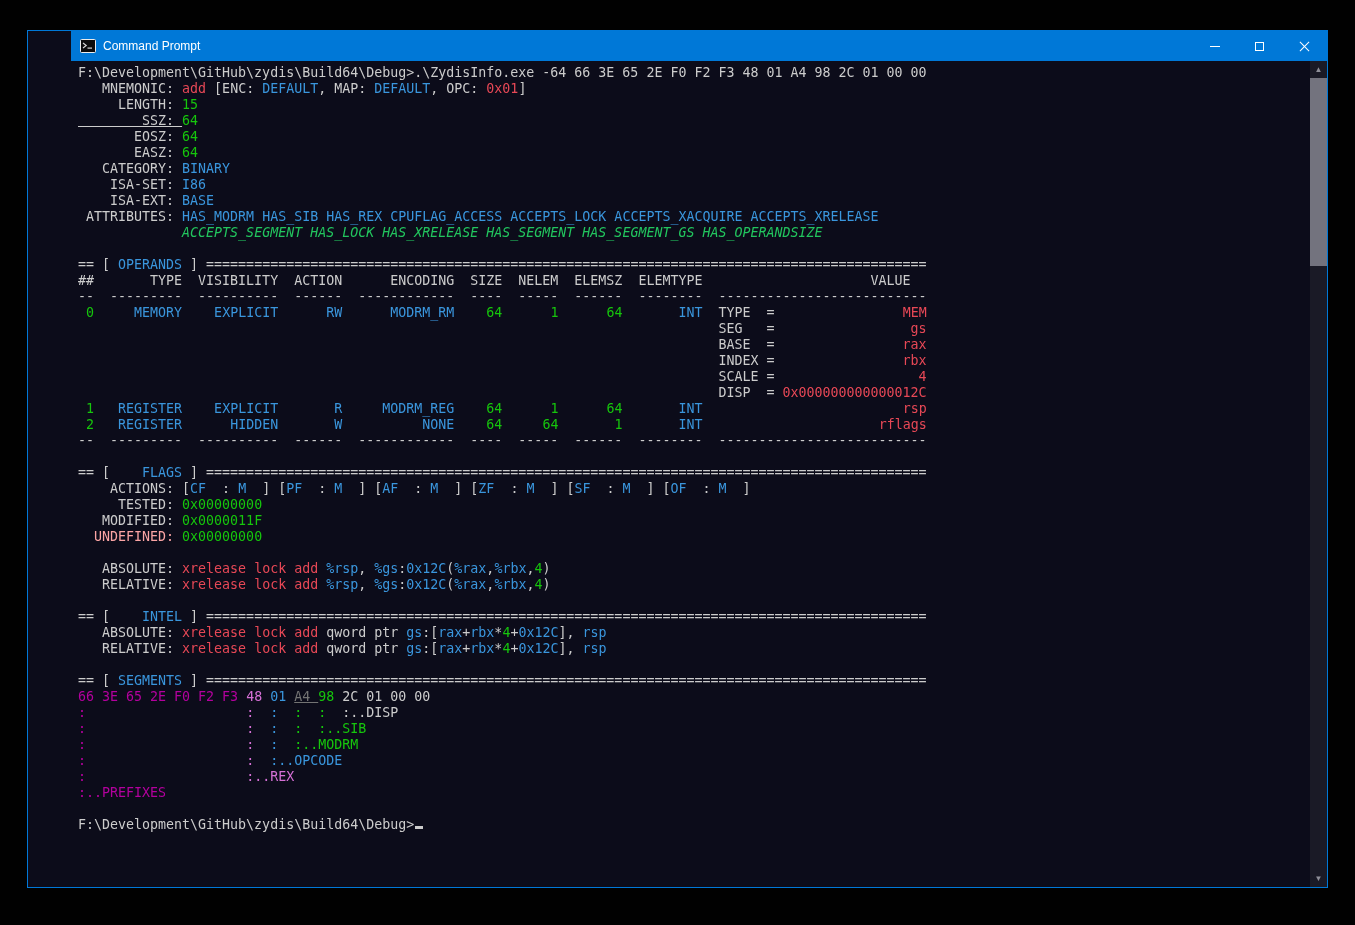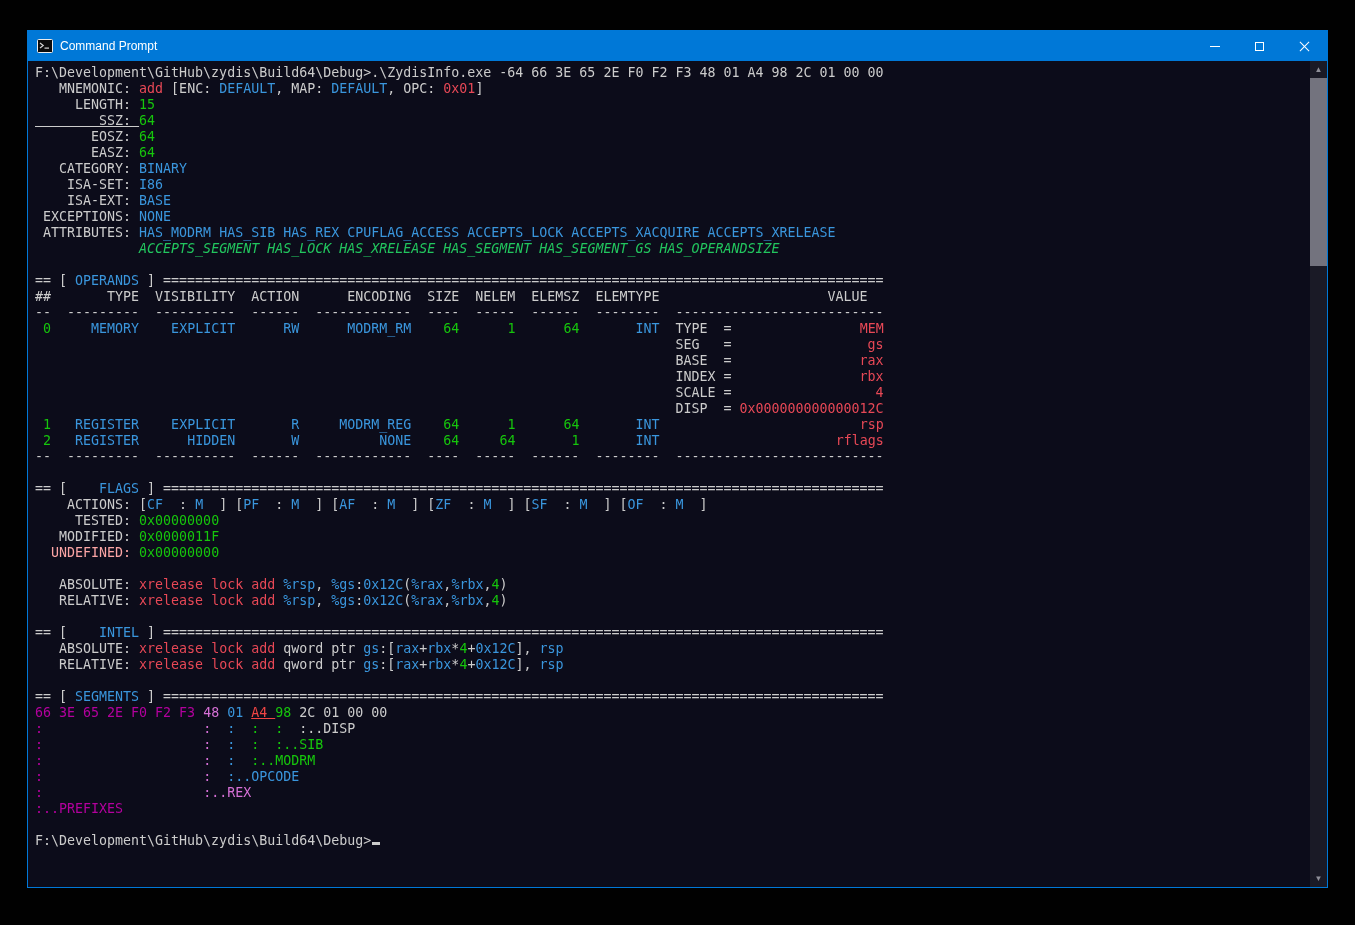--- a/index.html
+++ b/index.html
@@ -2,21 +2,21 @@
 <html style="--accent: #0078D7; --console-bg: #0C0C1A; --fg: #CCCCCC;"><head>
 <meta charset="utf-8">
 <style>
   * { margin:0; padding:0; box-sizing:border-box; }
   html,body { width:1355px; height:925px; background:#010101; overflow:hidden;
               font-family:"Liberation Sans", sans-serif; }
   :root { --accent:#0078D7; --console-bg:#0C0C1A; --fg:#CCCCCC; }
 
   .window { position:absolute; left:27px; top:30px; width:1301px; height:858px;
             border:1px solid var(--accent); background:var(--console-bg);
-            display:flex; flex-direction:column; }
+            display:flex; flex-direction:column;padding-left:43px; }
 
   .titlebar { flex:0 0 30px; height:30px; background:var(--accent);
               display:flex; align-items:center; }
   .app-icon { margin-left:9px; width:16px; height:16px; flex:0 0 16px; }
   .title { color:#ffffff; font-size:12px; margin-left:7px; flex:1 1 auto;
            white-space:nowrap; }
   .caption-buttons { display:flex; height:100%; }
   .cap-btn { width:45px; height:100%; display:flex; align-items:center; justify-content:center; }
   .glyph-min { width:10px; height:1px; background:#ffffff; }
   .glyph-max { width:9px; height:9px; border:1px solid #ffffff; }
@@ -73,21 +73,20 @@
     <div class="console-output">
         <div class="line"><span style="color: rgb(204, 204, 204); text-align: center;">F:\Development\GitHub\zydis\Build64\Debug&gt;.\ZydisInfo.exe -64 66 3E 65 2E F0 F2 F3 48 01 A4 98 2C 01 00 00</span></div>
         <div class="line"><span style="color: rgb(204, 204, 204);">   MNEMONIC: </span><span style="color: rgb(231, 72, 86);">add</span><span style="color: rgb(204, 204, 204);"> [ENC: </span><span style="color: rgb(58, 150, 221);">DEFAULT</span><span style="color: rgb(204, 204, 204);">, MAP: </span><span style="color: rgb(58, 150, 221);">DEFAULT</span><span style="color: rgb(204, 204, 204);">, OPC: </span><span style="color: rgb(231, 72, 86);">0x01</span><span style="color: rgb(204, 204, 204);">]</span></div>
         <div class="line"><span style="color: rgb(204, 204, 204);">     LENGTH: </span><span style="color: rgb(22, 198, 12);">15</span></div>
         <div class="line"><span style="color: rgb(204, 204, 204); text-decoration: underline;">        SSZ: </span><span style="color: rgb(22, 198, 12);">64</span></div>
         <div class="line"><span style="color: rgb(204, 204, 204);">       EOSZ: </span><span style="color: rgb(22, 198, 12);">64</span></div>
         <div class="line"><span style="color: rgb(204, 204, 204);">       EASZ: </span><span style="color: rgb(22, 198, 12);">64</span></div>
         <div class="line"><span style="color: rgb(204, 204, 204);">   CATEGORY: </span><span style="color: rgb(58, 150, 221);">BINARY</span></div>
         <div class="line"><span style="color: rgb(204, 204, 204);">    ISA-SET: </span><span style="color: rgb(58, 150, 221);">I86</span></div>
         <div class="line"><span style="color: rgb(204, 204, 204);">    ISA-EXT: </span><span style="color: rgb(58, 150, 221);">BASE</span></div>
-        <div class="line"><span style="color: rgb(204, 204, 204);"> EXCEPTIONS: </span><span style="color: rgb(58, 150, 221);">NONE</span></div>
         <div class="line"><span style="color: rgb(204, 204, 204);"> ATTRIBUTES: </span><span style="color: rgb(58, 150, 221);">HAS_MODRM HAS_SIB HAS_REX CPUFLAG_ACCESS ACCEPTS_LOCK ACCEPTS_XACQUIRE ACCEPTS_XRELEASE</span></div>
         <div class="line"><span style="color: rgb(204, 204, 204);">             </span><span style="color: #22c55e; font-style: italic;">ACCEPTS_SEGMENT HAS_LOCK HAS_XRELEASE HAS_SEGMENT HAS_SEGMENT_GS HAS_OPERANDSIZE</span></div>
         <div class="line"></div>
         <div class="line"><span style="color: rgb(204, 204, 204);">== [ </span><span style="color: rgb(58, 150, 221);">OPERANDS</span><span style="color: rgb(204, 204, 204);"> ] ==========================================================================================</span></div>
         <div class="line"><span style="color: rgb(204, 204, 204);">##       TYPE  VISIBILITY  ACTION      ENCODING  SIZE  NELEM  ELEMSZ  ELEMTYPE                     VALUE</span></div>
         <div class="line"><span style="color: rgb(204, 204, 204);">--  ---------  ----------  ------  ------------  ----  -----  ------  --------  --------------------------</span></div>
         <div class="line"><span style="color: rgb(22, 198, 12);"> 0</span><span style="color: rgb(204, 204, 204);">  </span><span style="color: rgb(58, 150, 221);">   MEMORY</span><span style="color: rgb(204, 204, 204);">  </span><span style="color: rgb(58, 150, 221);">  EXPLICIT</span><span style="color: rgb(204, 204, 204);">  </span><span style="color: rgb(58, 150, 221);">    RW</span><span style="color: rgb(204, 204, 204);">  </span><span style="color: rgb(58, 150, 221);">    MODRM_RM</span><span style="color: rgb(204, 204, 204);">  </span><span style="color: rgb(22, 198, 12);">  64</span><span style="color: rgb(204, 204, 204);">  </span><span style="color: rgb(22, 198, 12);">    1</span><span style="color: rgb(204, 204, 204);">  </span><span style="color: rgb(22, 198, 12);">    64</span><span style="color: rgb(204, 204, 204);">  </span><span style="color: rgb(58, 150, 221);">     INT</span><span style="color: rgb(204, 204, 204);">  TYPE  =</span><span style="color: rgb(231, 72, 86);">                MEM</span></div>
         <div class="line"><span style="color: rgb(204, 204, 204);">                                                                                SEG   =</span><span style="color: rgb(231, 72, 86);">                 gs</span></div>
         <div class="line"><span style="color: rgb(204, 204, 204);">                                                                                BASE  =</span><span style="color: rgb(231, 72, 86);">                rax</span></div>
         <div class="line"><span style="color: rgb(204, 204, 204);">                                                                                INDEX =</span><span style="color: rgb(231, 72, 86);">                rbx</span></div>
@@ -104,21 +103,21 @@
         <div class="line"><span style="color: #fca5a5;">  UNDEFINED: </span><span style="color: rgb(22, 198, 12);">0x00000000</span></div>
         <div class="line"></div>
         <div class="line"><span style="color: rgb(204, 204, 204);">   ABSOLUTE: </span><span style="color: rgb(231, 72, 86);">xrelease lock add </span><span style="color: rgb(58, 150, 221);">%rsp</span><span style="color: rgb(204, 204, 204);">, </span><span style="color: rgb(58, 150, 221);">%gs</span><span style="color: rgb(204, 204, 204);">:</span><span style="color: rgb(58, 150, 221);">0x12C</span><span style="color: rgb(204, 204, 204);">(</span><span style="color: rgb(58, 150, 221);">%rax</span><span style="color: rgb(204, 204, 204);">,</span><span style="color: rgb(58, 150, 221);">%rbx</span><span style="color: rgb(204, 204, 204);">,</span><span style="color: rgb(22, 198, 12);">4</span><span style="color: rgb(204, 204, 204);">)</span></div>
         <div class="line"><span style="color: rgb(204, 204, 204);">   RELATIVE: </span><span style="color: rgb(231, 72, 86);">xrelease lock add </span><span style="color: rgb(58, 150, 221);">%rsp</span><span style="color: rgb(204, 204, 204);">, </span><span style="color: rgb(58, 150, 221);">%gs</span><span style="color: rgb(204, 204, 204);">:</span><span style="color: rgb(58, 150, 221);">0x12C</span><span style="color: rgb(204, 204, 204);">(</span><span style="color: rgb(58, 150, 221);">%rax</span><span style="color: rgb(204, 204, 204);">,</span><span style="color: rgb(58, 150, 221);">%rbx</span><span style="color: rgb(204, 204, 204);">,</span><span style="color: rgb(22, 198, 12);">4</span><span style="color: rgb(204, 204, 204);">)</span></div>
         <div class="line"></div>
         <div class="line"><span style="color: rgb(204, 204, 204);">== [ </span><span style="color: rgb(58, 150, 221);">   INTEL</span><span style="color: rgb(204, 204, 204);"> ] ==========================================================================================</span></div>
         <div class="line"><span style="color: rgb(204, 204, 204);">   ABSOLUTE: </span><span style="color: rgb(231, 72, 86);">xrelease lock add </span><span style="color: rgb(204, 204, 204);">qword ptr </span><span style="color: rgb(58, 150, 221);">gs</span><span style="color: rgb(204, 204, 204);">:[</span><span style="color: rgb(58, 150, 221);">rax</span><span style="color: rgb(204, 204, 204);">+</span><span style="color: rgb(58, 150, 221);">rbx</span><span style="color: rgb(204, 204, 204);">*</span><span style="color: rgb(22, 198, 12);">4</span><span style="color: rgb(204, 204, 204);">+</span><span style="color: rgb(58, 150, 221);">0x12C</span><span style="color: rgb(204, 204, 204);">], </span><span style="color: rgb(58, 150, 221);">rsp</span></div>
         <div class="line"><span style="color: rgb(204, 204, 204);">   RELATIVE: </span><span style="color: rgb(231, 72, 86);">xrelease lock add </span><span style="color: rgb(204, 204, 204);">qword ptr </span><span style="color: rgb(58, 150, 221);">gs</span><span style="color: rgb(204, 204, 204);">:[</span><span style="color: rgb(58, 150, 221);">rax</span><span style="color: rgb(204, 204, 204);">+</span><span style="color: rgb(58, 150, 221);">rbx</span><span style="color: rgb(204, 204, 204);">*</span><span style="color: rgb(22, 198, 12);">4</span><span style="color: rgb(204, 204, 204);">+</span><span style="color: rgb(58, 150, 221);">0x12C</span><span style="color: rgb(204, 204, 204);">], </span><span style="color: rgb(58, 150, 221);">rsp</span></div>
         <div class="line"></div>
         <div class="line"><span style="color: rgb(204, 204, 204);">== [ </span><span style="color: rgb(58, 150, 221);">SEGMENTS</span><span style="color: rgb(204, 204, 204);"> ] ==========================================================================================</span></div>
-        <div class="line"><span style="color: rgb(180, 0, 158);">66 3E 65 2E F0 F2 F3 </span><span style="color: rgb(214, 112, 214);">48 </span><span style="color: rgb(58, 150, 221);">01 </span><span style="color: #ef4444; text-decoration: underline;">A4 </span><span style="color: rgb(22, 198, 12);">98 </span><span style="color: rgb(204, 204, 204);">2C 01 00 00</span></div>
+        <div class="line"><span style="color: rgb(180, 0, 158);">66 3E 65 2E F0 F2 F3 </span><span style="color: rgb(214, 112, 214);">48 </span><span style="color: rgb(58, 150, 221);">01 </span><span style="color: #737373; text-decoration: underline;">A4 </span><span style="color: rgb(22, 198, 12);">98 </span><span style="color: rgb(204, 204, 204);">2C 01 00 00</span></div>
         <div class="line"><span style="color: rgb(180, 0, 158);">:</span><span style="color: rgb(204, 204, 204);">                    </span><span style="color: rgb(214, 112, 214);">:</span><span style="color: rgb(204, 204, 204);">  </span><span style="color: rgb(58, 150, 221);">:</span><span style="color: rgb(204, 204, 204);">  </span><span style="color: rgb(22, 198, 12);">:</span><span style="color: rgb(204, 204, 204);">  </span><span style="color: rgb(22, 198, 12);">:</span><span style="color: rgb(204, 204, 204);">  </span><span style="color: rgb(204, 204, 204);">:..DISP</span></div>
         <div class="line"><span style="color: rgb(180, 0, 158);">:</span><span style="color: rgb(204, 204, 204);">                    </span><span style="color: rgb(214, 112, 214);">:</span><span style="color: rgb(204, 204, 204);">  </span><span style="color: rgb(58, 150, 221);">:</span><span style="color: rgb(204, 204, 204);">  </span><span style="color: rgb(22, 198, 12);">:</span><span style="color: rgb(204, 204, 204);">  </span><span style="color: rgb(22, 198, 12);">:..SIB</span></div>
         <div class="line"><span style="color: rgb(180, 0, 158);">:</span><span style="color: rgb(204, 204, 204);">                    </span><span style="color: rgb(214, 112, 214);">:</span><span style="color: rgb(204, 204, 204);">  </span><span style="color: rgb(58, 150, 221);">:</span><span style="color: rgb(204, 204, 204);">  </span><span style="color: rgb(22, 198, 12);">:..MODRM</span></div>
         <div class="line"><span style="color: rgb(180, 0, 158);">:</span><span style="color: rgb(204, 204, 204);">                    </span><span style="color: rgb(214, 112, 214);">:</span><span style="color: rgb(204, 204, 204);">  </span><span style="color: rgb(58, 150, 221);">:..OPCODE</span></div>
         <div class="line"><span style="color: rgb(180, 0, 158);">:</span><span style="color: rgb(204, 204, 204);">                    </span><span style="color: rgb(214, 112, 214);">:..REX</span></div>
         <div class="line"><span style="color: rgb(180, 0, 158);">:..PREFIXES</span></div>
         <div class="line"></div>
         <div class="line"><span style="color: rgb(204, 204, 204);">F:\Development\GitHub\zydis\Build64\Debug&gt;</span><span class="cursor"></span></div>
       </div>
     <div class="scrollbar">

